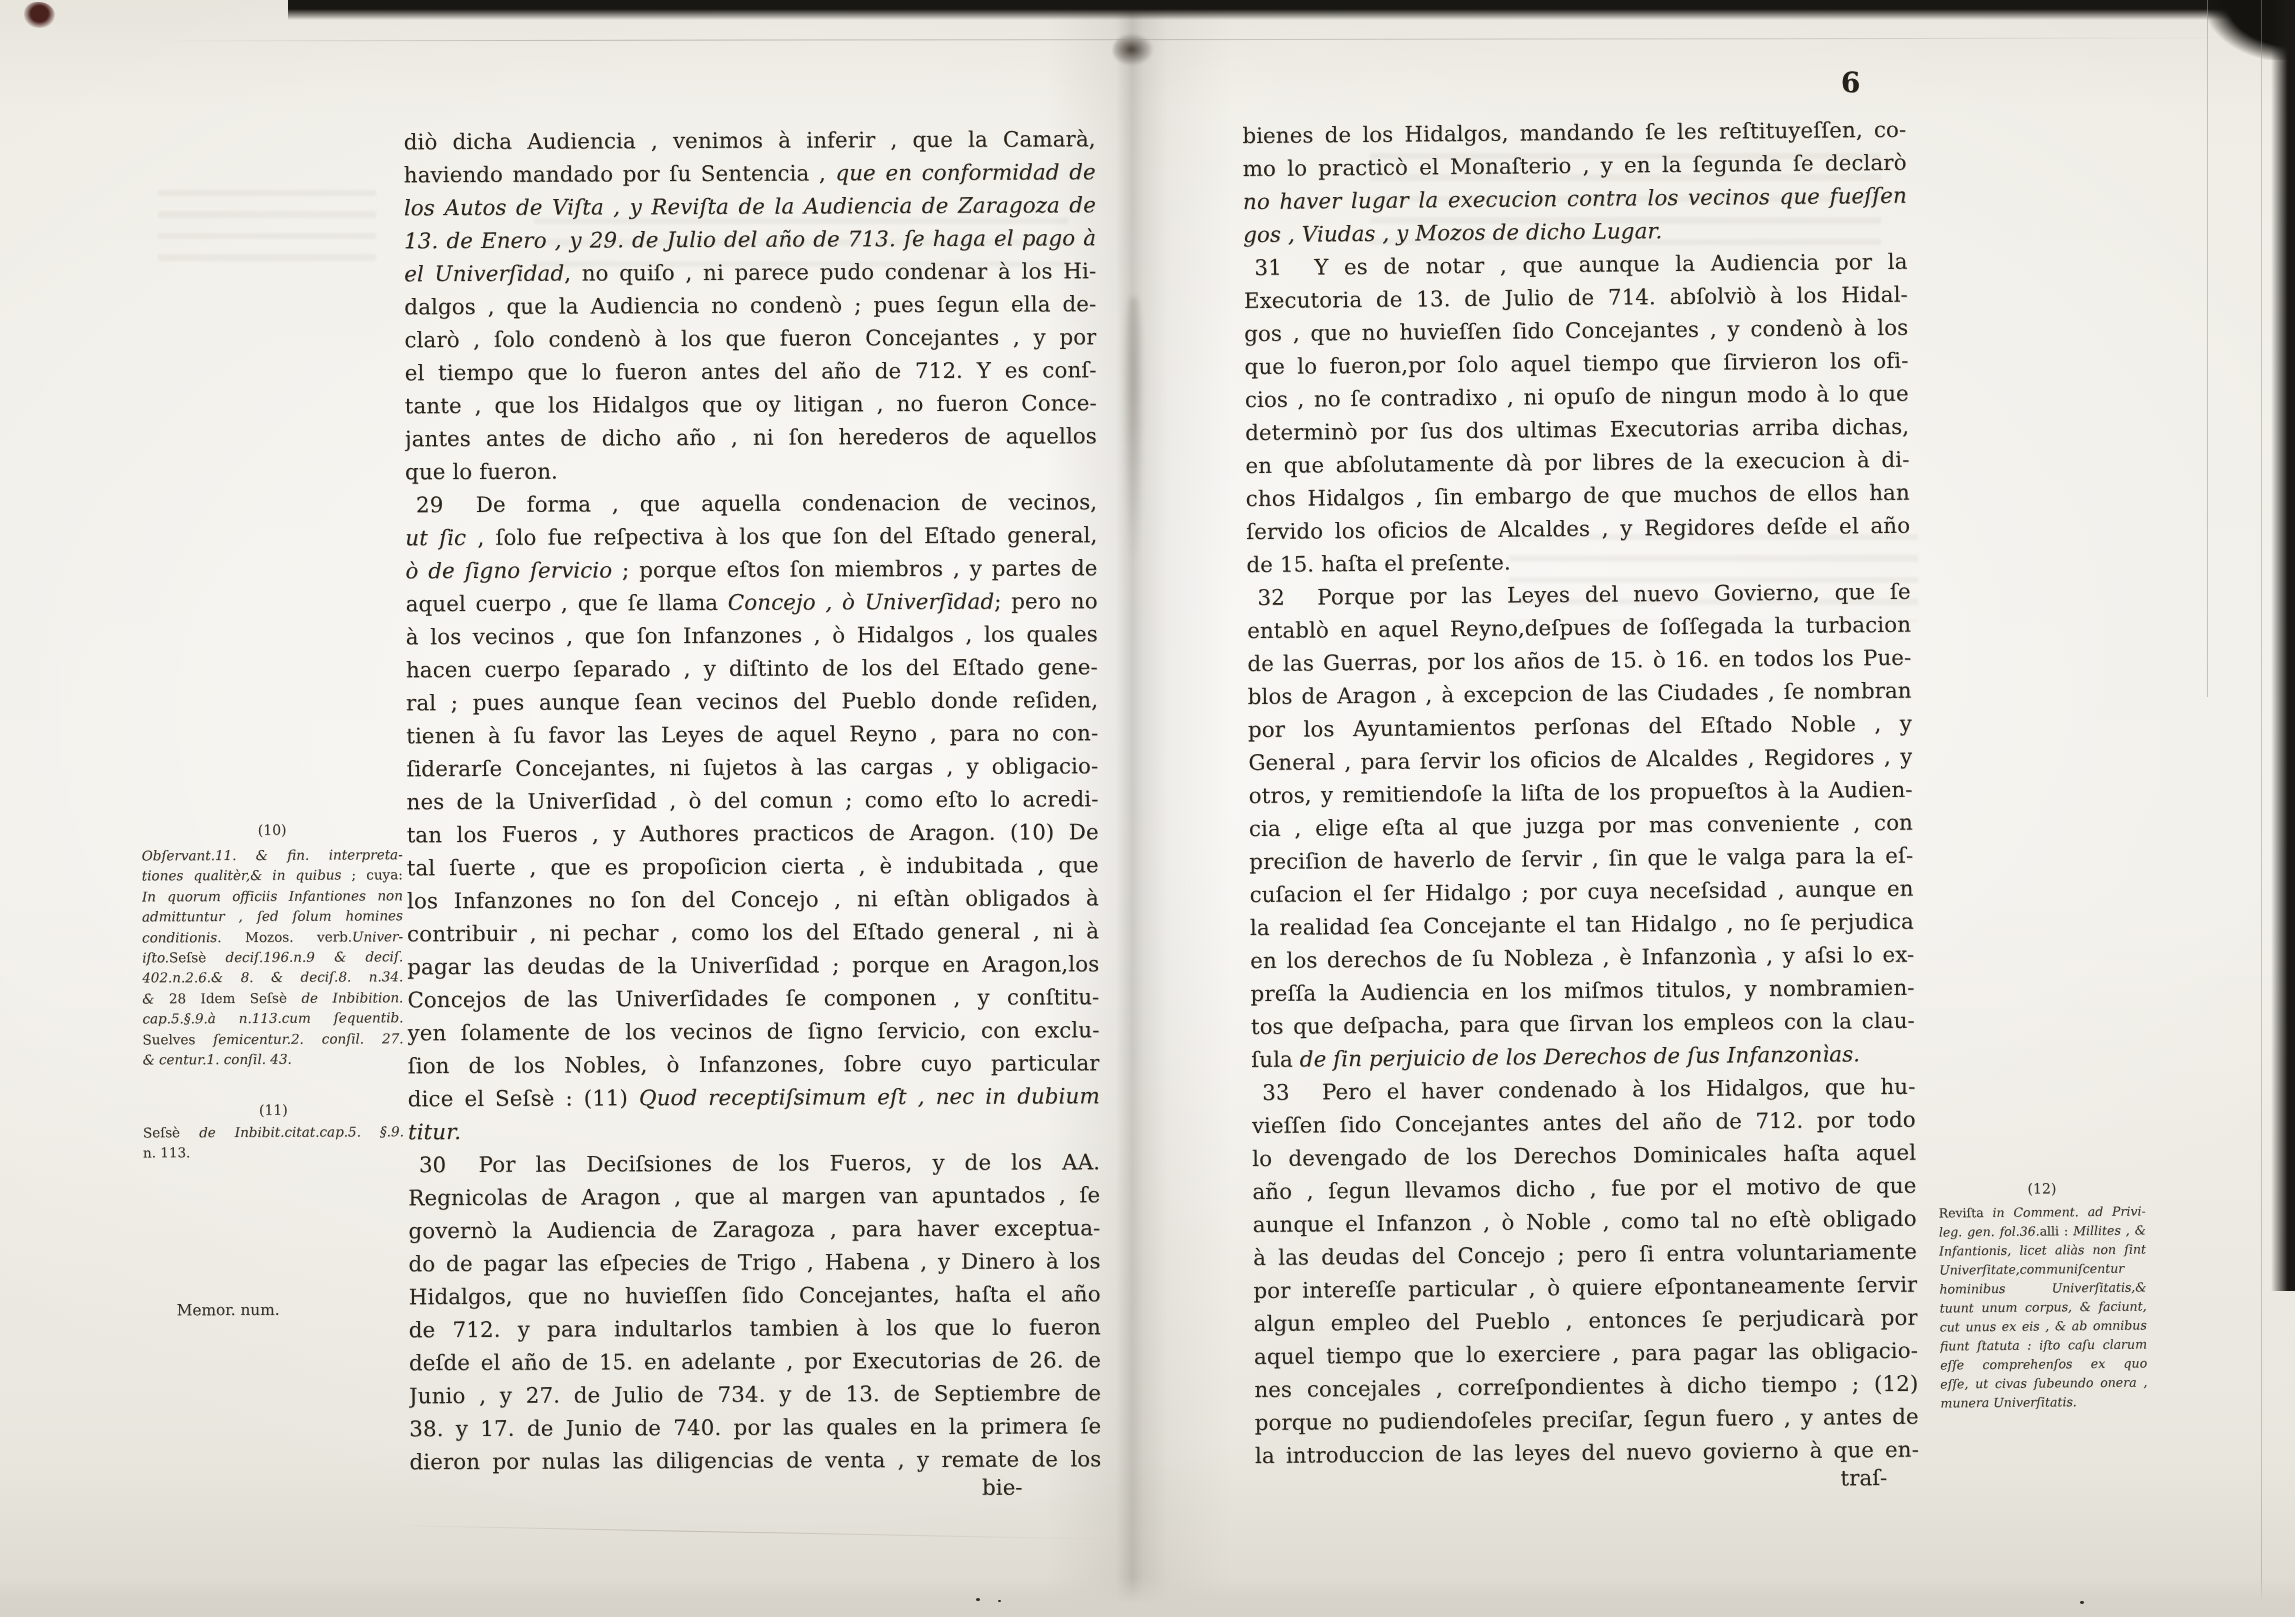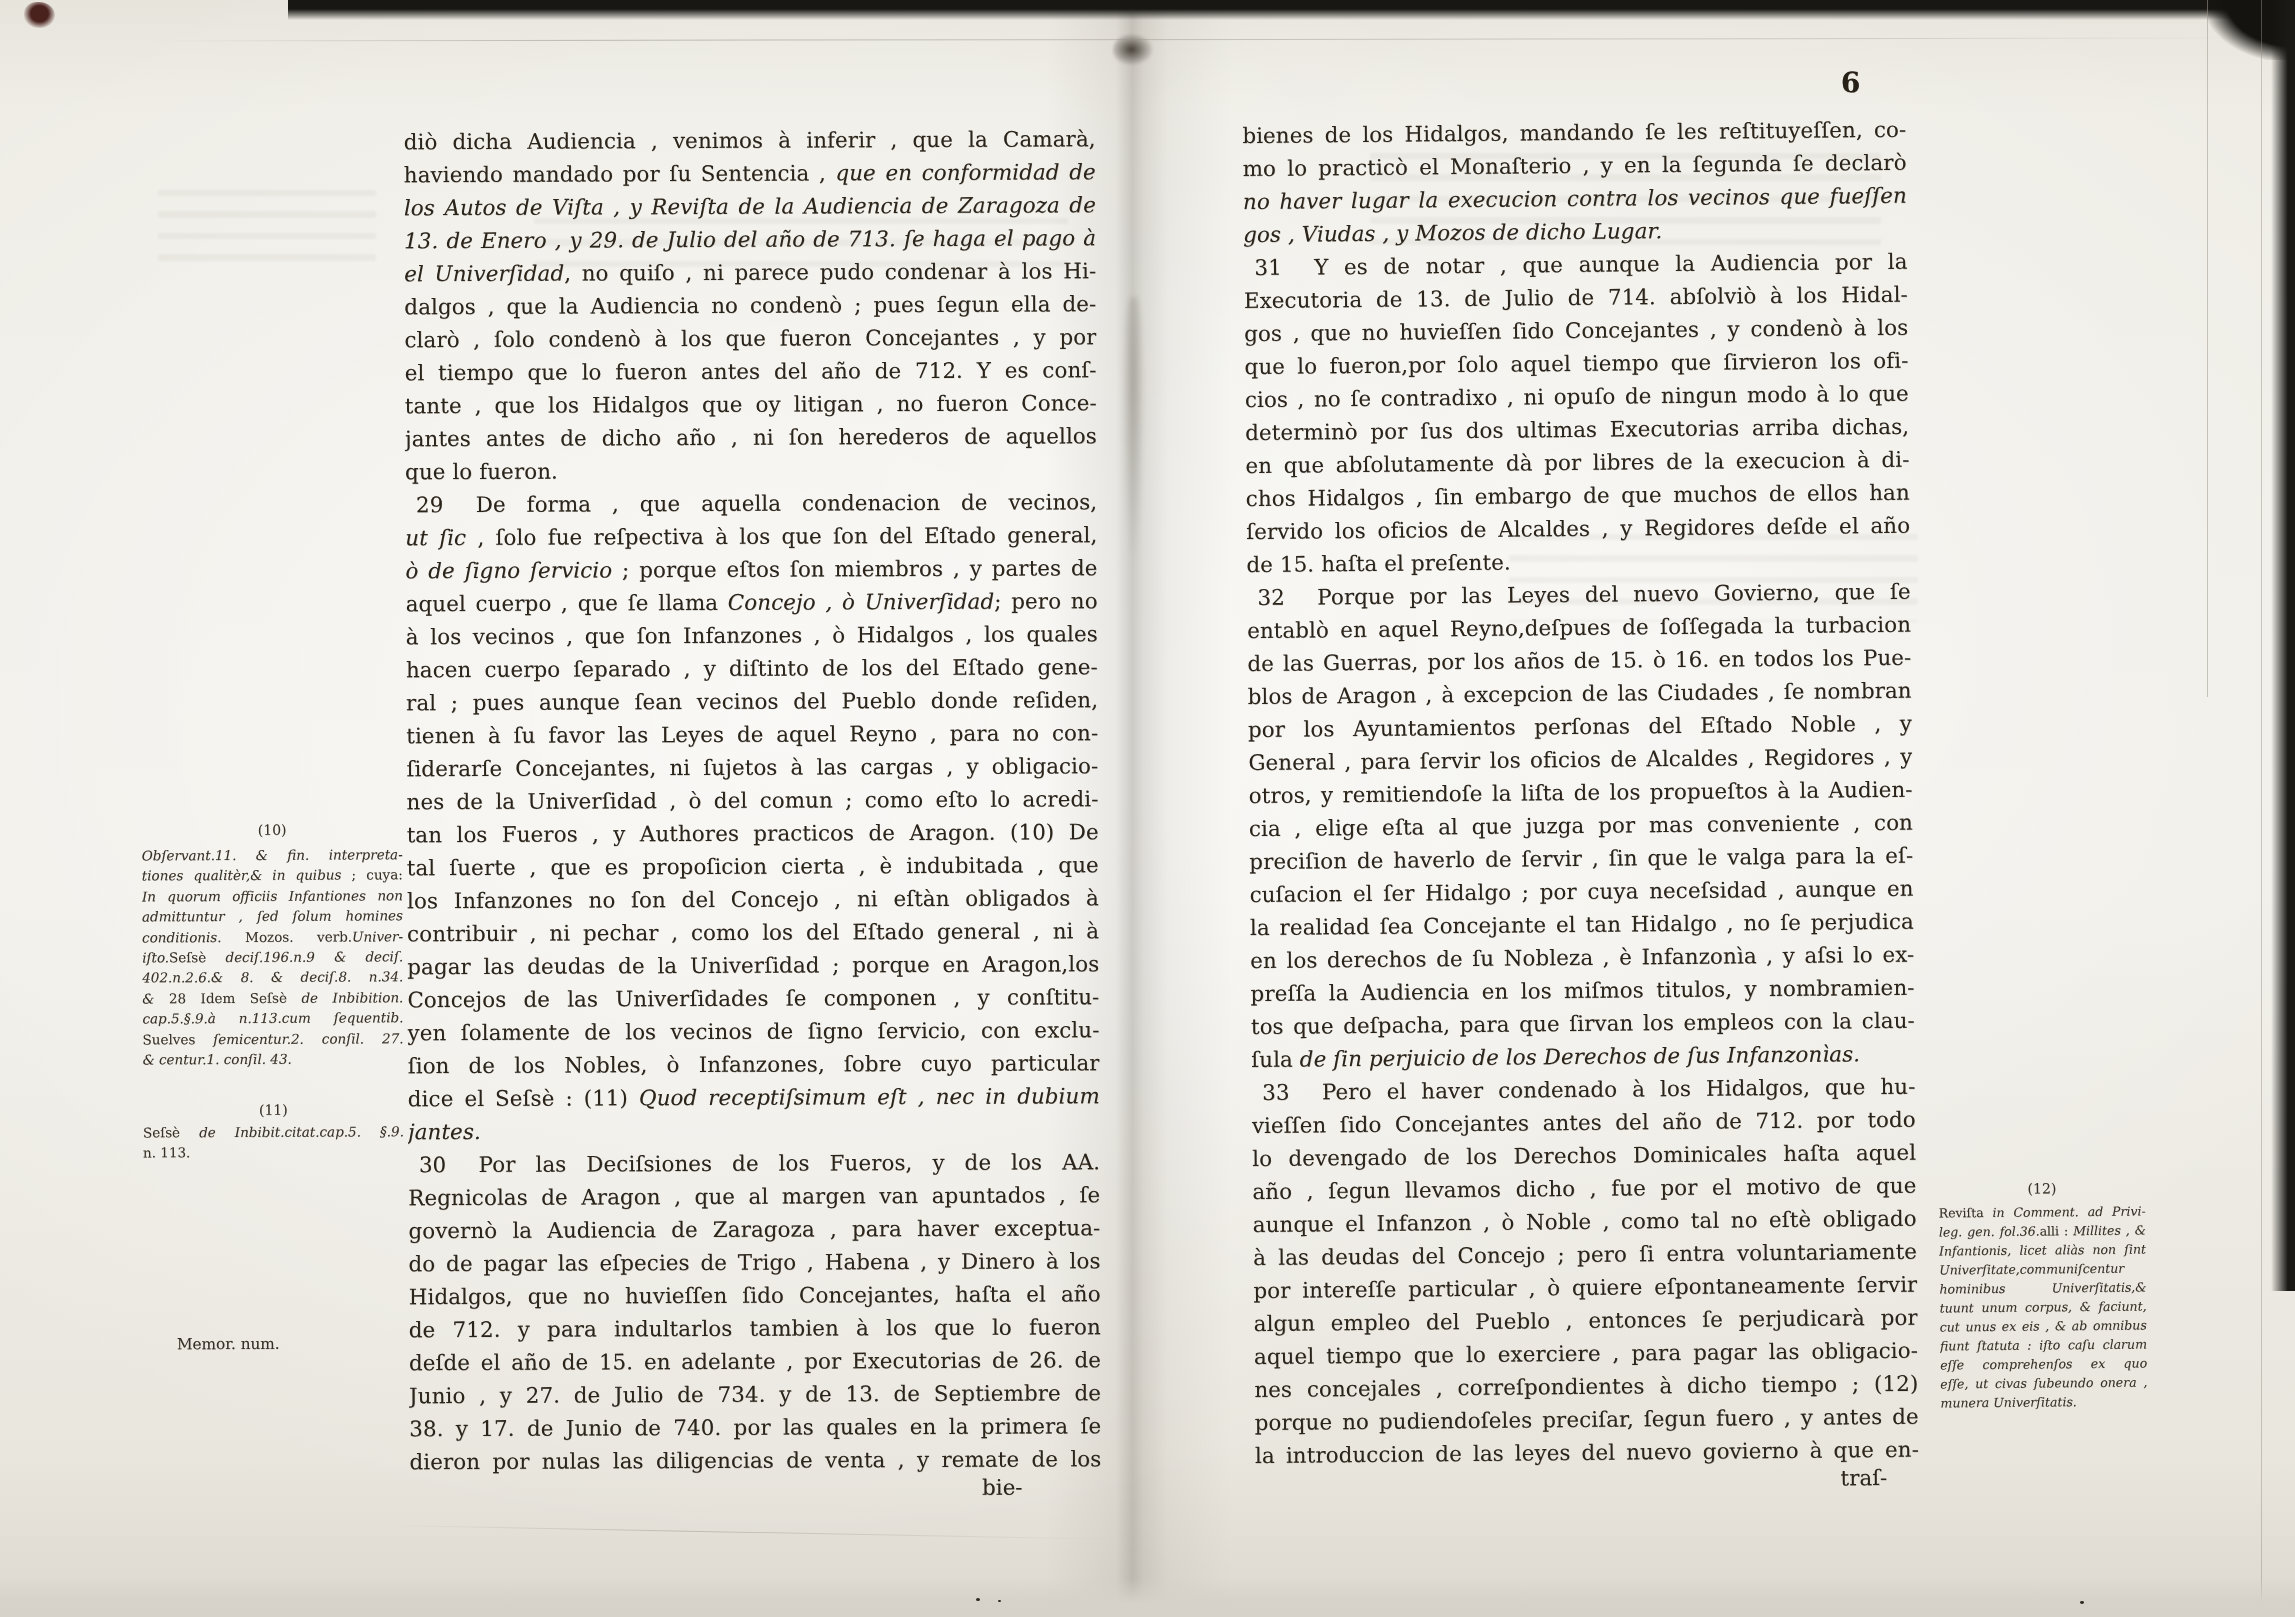--- a/index.html
+++ b/index.html
@@ -53,21 +53,21 @@
     text-shadow:0.2px 0.4px 0.4px rgba(40,33,23,0.35);}
   .note{position:absolute;color:#383127;text-shadow:0.2px 0.3px 0.3px rgba(50,43,33,0.28);}
   .note-label{text-align:center;font-size:14px;}
   .note-body .nline{text-align:justify;text-align-last:justify;overflow:hidden;}
   .note-body .nline:last-child{text-align-last:left;}
   .note-body-left{font-size:13.5px;line-height:20.4px;width:261px;}
   .note-body-left .nline{height:20.4px;}
   .note-body-right{font-size:12.5px;line-height:19px;width:207px;}
   .note-body-right .nline{height:19px;}
   .memor{position:absolute;font-size:15.3px;color:#352e24;
-    text-shadow:0.2px 0.3px 0.3px rgba(50,43,33,0.3);margin-top:34px;}
+    text-shadow:0.2px 0.3px 0.3px rgba(50,43,33,0.3);}
   .tilt-left{transform:rotate(-0.25deg);transform-origin:50% 50%;}
   .tilt-right{transform:rotate(-0.55deg);transform-origin:50% 50%;}
 </style>
 </head>
 <body>
 
 <div class="paper"></div>
 <div class="gutter"></div>
 <div class="gutter-blot"></div>
 <div class="gutter-smudge"></div>
@@ -104,21 +104,21 @@
         <div class="bline"><span>nes de la Univerſidad , ò del comun ;  como eſto lo acredi-</span></div>
         <div class="bline"><span>tan los Fueros , y Authores practicos de Aragon. (10) De</span></div>
         <div class="bline"><span>tal ſuerte , que es propoſicion cierta , è indubitada , que</span></div>
         <div class="bline"><span>los Infanzones no ſon del Concejo , ni eſtàn obligados à</span></div>
         <div class="bline"><span>contribuir , ni pechar , como los del Eſtado general , ni à</span></div>
         <div class="bline"><span>pagar las deudas de la Univerſidad ; porque en Aragon,los</span></div>
         <div class="bline"><span>Concejos de las Univerſidades ſe componen , y conſtitu-</span></div>
         <div class="bline"><span>yen ſolamente de los vecinos de ſigno ſervicio, con exclu-</span></div>
         <div class="bline"><span>ſion de los Nobles, ò Infanzones, ſobre cuyo particular</span></div>
         <div class="bline"><span>dice el Seſsè : (11) </span><span class="it">Quod receptiſsimum eſt , nec in dubium ver-</span></div>
-        <div class="bline lastline"><span class="it">jantes.</span></div>
+        <div class="bline lastline"><span class="it">titur.</span></div>
         <div class="bline"><span> 30  Por las Deciſsiones de los Fueros, y  de  los  AA.</span></div>
         <div class="bline"><span>Regnicolas de Aragon , que al margen van apuntados , ſe</span></div>
         <div class="bline"><span>governò la Audiencia de Zaragoza , para haver exceptua-</span></div>
         <div class="bline"><span>do de pagar las eſpecies de Trigo , Habena , y Dinero à los</span></div>
         <div class="bline"><span>Hidalgos, que no huvieſſen ſido Concejantes, haſta el año</span></div>
         <div class="bline"><span>de 712. y para indultarlos tambien  à los  que  lo  fueron</span></div>
         <div class="bline"><span>deſde el año de 15. en adelante , por Executorias de 26. de</span></div>
         <div class="bline"><span>Junio , y 27. de Julio de 734.  y de 13.  de  Septiembre de</span></div>
         <div class="bline"><span>38. y 17. de Junio de 740. por las quales  en la primera ſe</span></div>
         <div class="bline"><span>dieron por nulas las diligencias de venta ,  y  remate de los</span></div>

